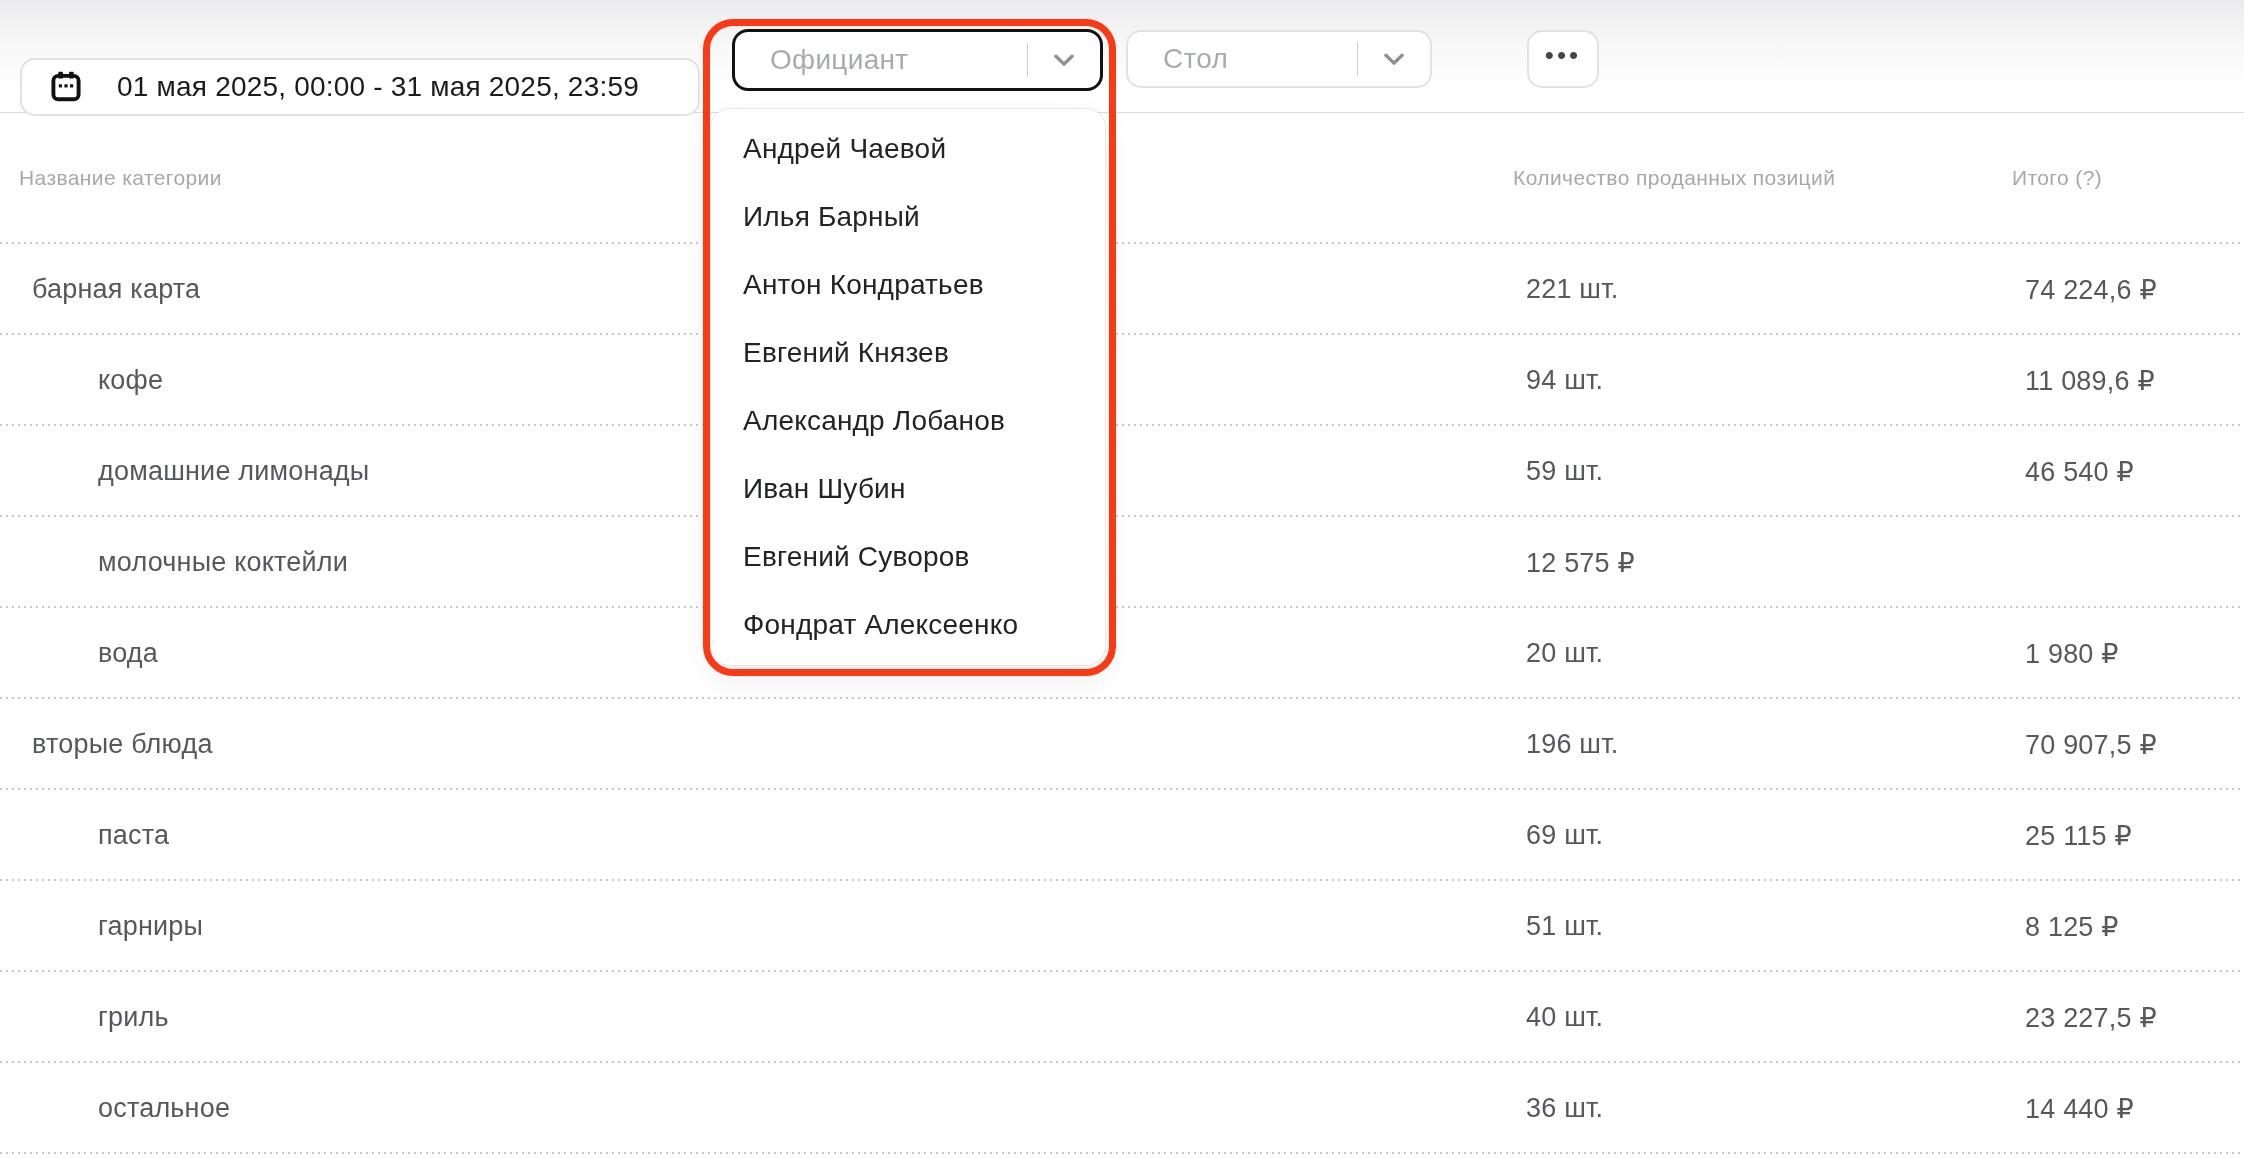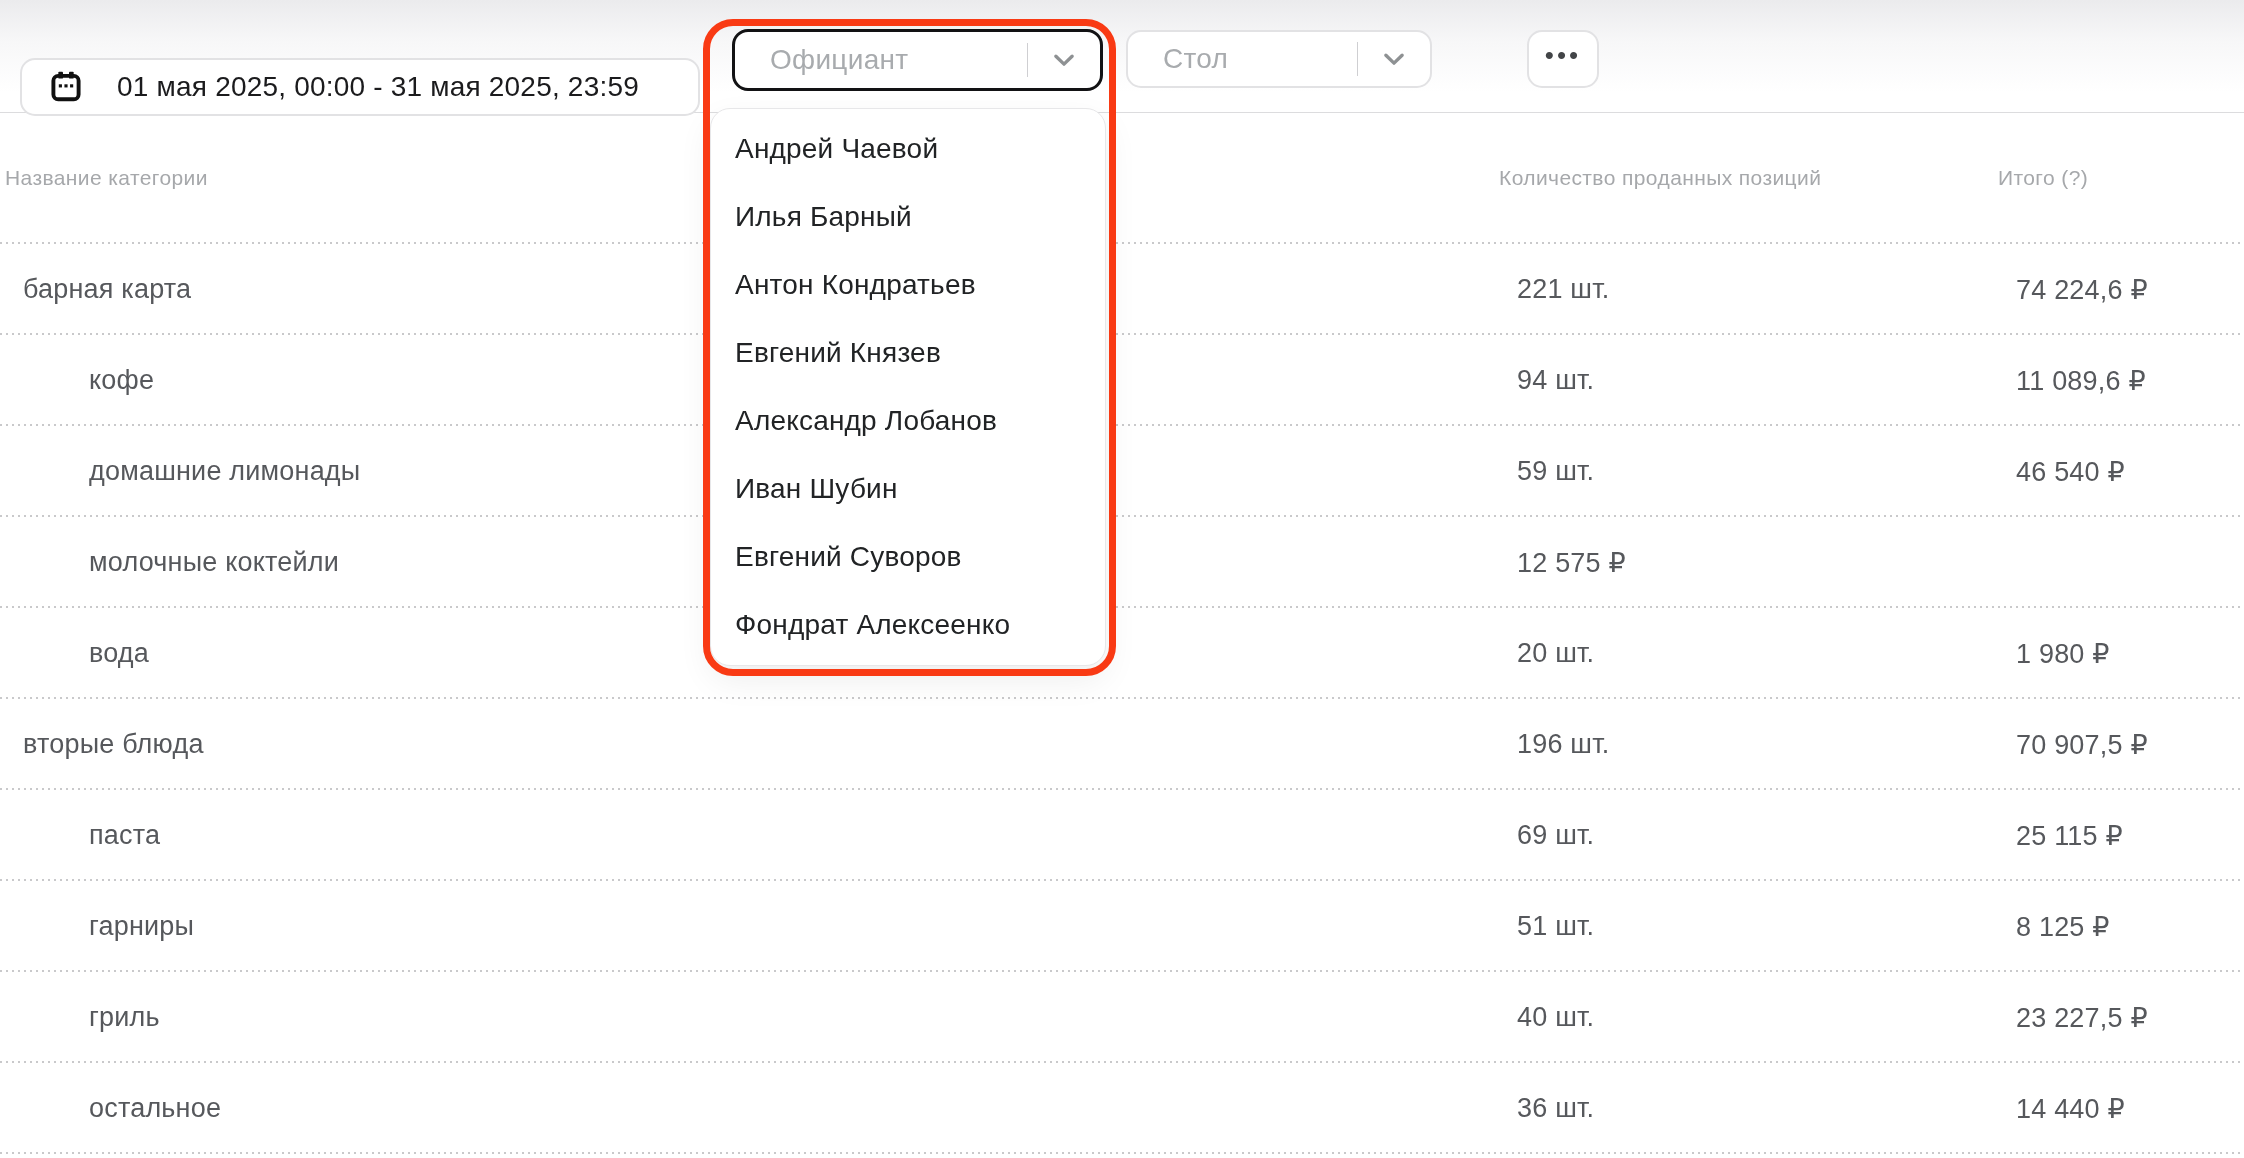--- a/index.html
+++ b/index.html
@@ -23,33 +23,33 @@
   .combo .vline{width:1px;height:34px;background:#cfcfd2;flex:0 0 auto;}
   .combo .chev{width:72px;display:flex;align-items:center;justify-content:center;flex:0 0 auto;}
   .waiter-field{left:732px;width:371px;top:29px;height:62px;border:3px solid #121214;border-radius:16px;}
   .table-field{left:1126px;width:306px;}
   .more-btn{left:1527px;width:72px;justify-content:center;cursor:pointer;}
   .more-btn .dots{font-size:26px;color:#434548;letter-spacing:3px;line-height:1;padding-bottom:8px;}
   
   .dropdown-panel{position:absolute;left:710px;top:108px;width:396px;height:558px;
     background:#ffffff;border:1px solid #e7e7e9;border-radius:20px;
     box-shadow:0 14px 34px rgba(0,0,0,.07);z-index:3;box-sizing:border-box;
-    display:flex;flex-direction:column;justify-content:space-evenly;padding:4px 4px;}
+    display:flex;flex-direction:column;justify-content:space-evenly;padding:4px 12px;}
   .dd-item{height:64px;display:flex;align-items:center;padding-left:20px;
     font-size:28px;color:#212325;letter-spacing:.2px;cursor:pointer;white-space:nowrap;}
   
   .annotation{position:absolute;left:703px;top:19px;width:413px;height:657px;
     border:7px solid #f93a14;border-radius:30px;box-sizing:border-box;z-index:4;pointer-events:none;}
   
   .report{position:absolute;left:0;top:112px;width:2244px;z-index:1;}
   .dotline{background-image:repeating-linear-gradient(to right,#c9c9cb 0 2px,transparent 2px 6px);
     background-repeat:repeat-x;background-position:left bottom;background-size:6px 2px;}
-  .hdr-row{height:132px;display:grid;grid-template-columns:1494px 499px 1fr;align-items:center;padding-left:5px;}
+  .hdr-row{height:132px;display:grid;grid-template-columns:1494px 499px 1fr;align-items:center;padding-left:19px;}
   .hdr-cell{font-size:21px;color:#a6a8ab;letter-spacing:.4px;white-space:nowrap;}
-  .row{height:91px;display:grid;grid-template-columns:1494px 499px 1fr;align-items:center;padding-left:23px;}
+  .row{height:91px;display:grid;grid-template-columns:1494px 499px 1fr;align-items:center;padding-left:32px;}
   .cell{font-size:27px;color:#56585c;letter-spacing:.2px;white-space:nowrap;}
   .name-1{padding-left:66px;}
 </style>
 </head>
 <body>
 
 <div class="top-fade"></div>
 <div class="toolbar-divider"></div>
 
 <div class="field date-field">

